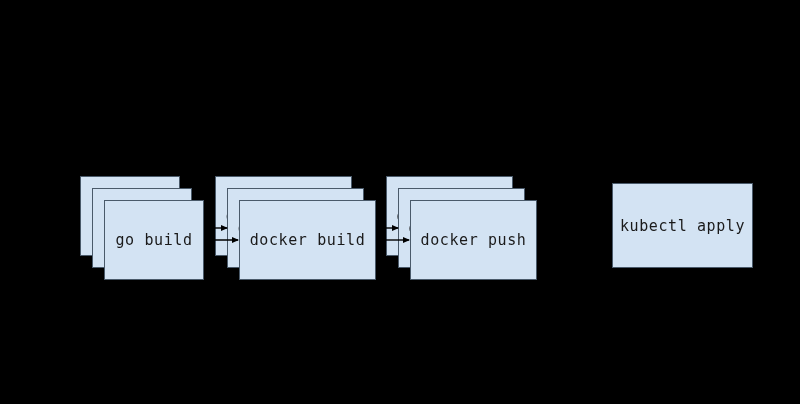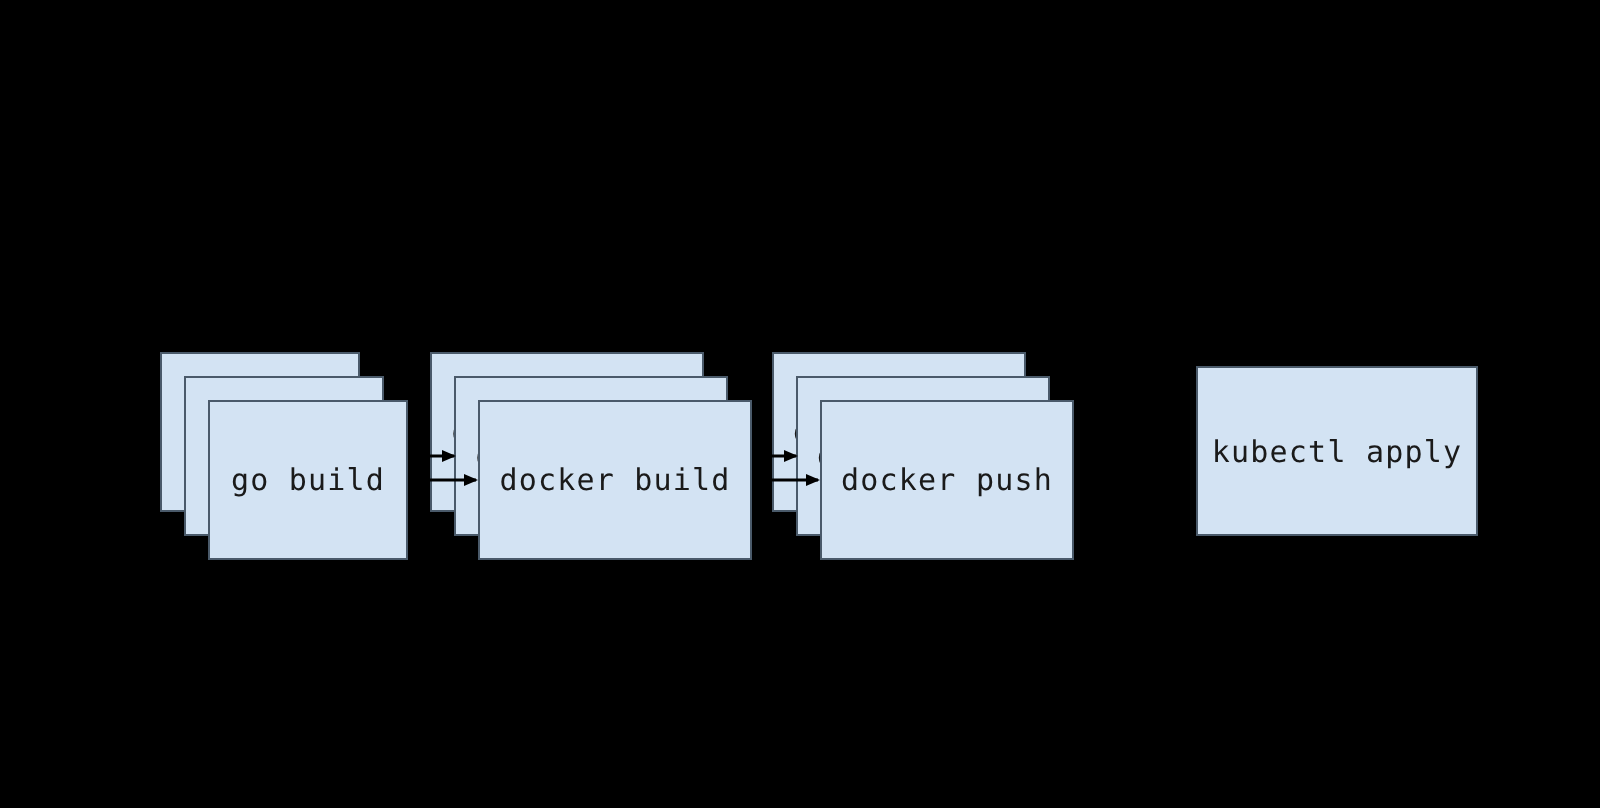--- a/index.html
+++ b/index.html
@@ -99,21 +99,21 @@
       </div>
       <div class="box layer-mid" style="left: 382px; top: 188px; width: 127px; height: 80px; z-index: 2;">
         <span class="box-label">docker push</span>
       </div>
       <div class="box layer-front" style="left: 394px; top: 200px; width: 127px; height: 80px; z-index: 3;">
         <span class="box-label">docker push</span>
       </div>
     </div>
 
   <div class="node-group" id="grp-kubectl-apply">
-      <div class="box layer-back" style="left: 582px; top: 183px; width: 141px; height: 85px; z-index: 1;">
+      <div class="box layer-back" style="left: 596px; top: 183px; width: 141px; height: 85px; z-index: 1;">
         <span class="box-label">kubectl apply</span>
       </div>
     </div>
 
   <svg class="arrow-layer" id="arrow-layer" viewBox="0 0 800 404">
       <defs>
         <marker id="arrowhead" markerWidth="7" markerHeight="7" refX="6" refY="3" orient="auto" markerUnits="userSpaceOnUse">
           <path d="M0,0 L7,3 L0,6 z" fill="#000000"></path>
         </marker>
       </defs>

